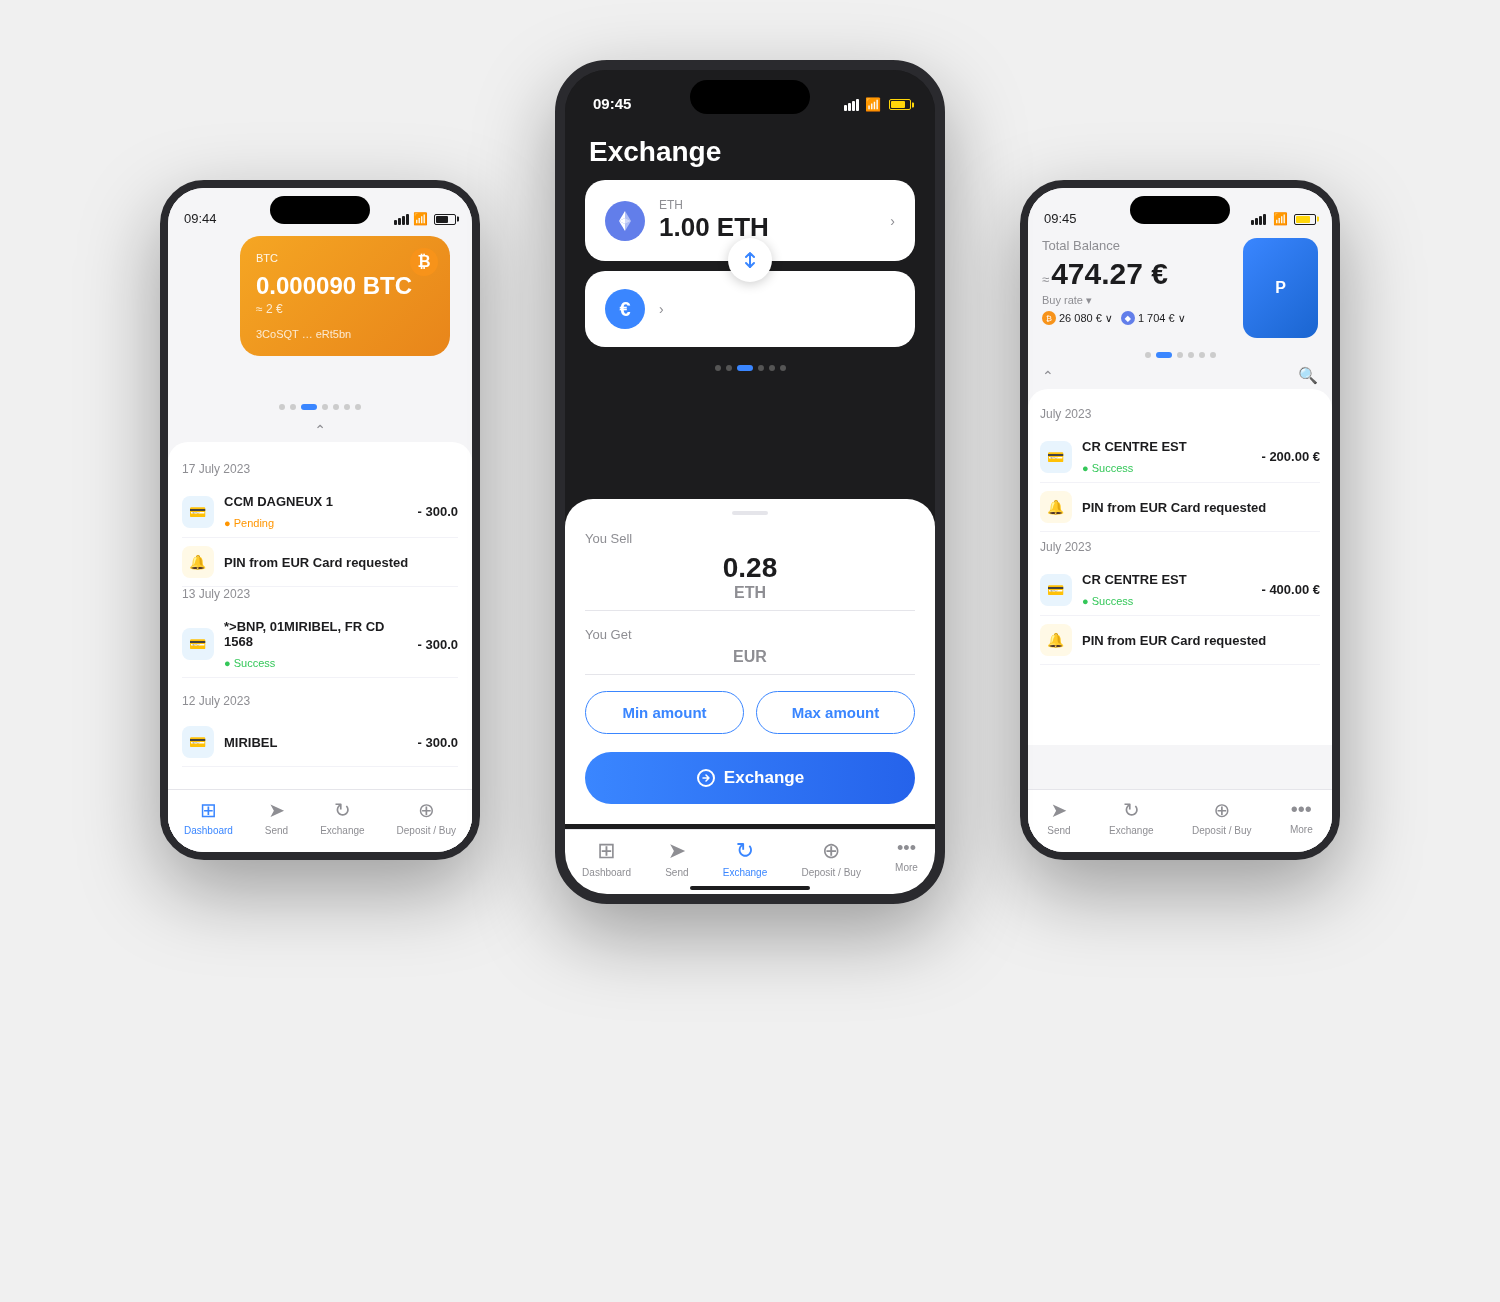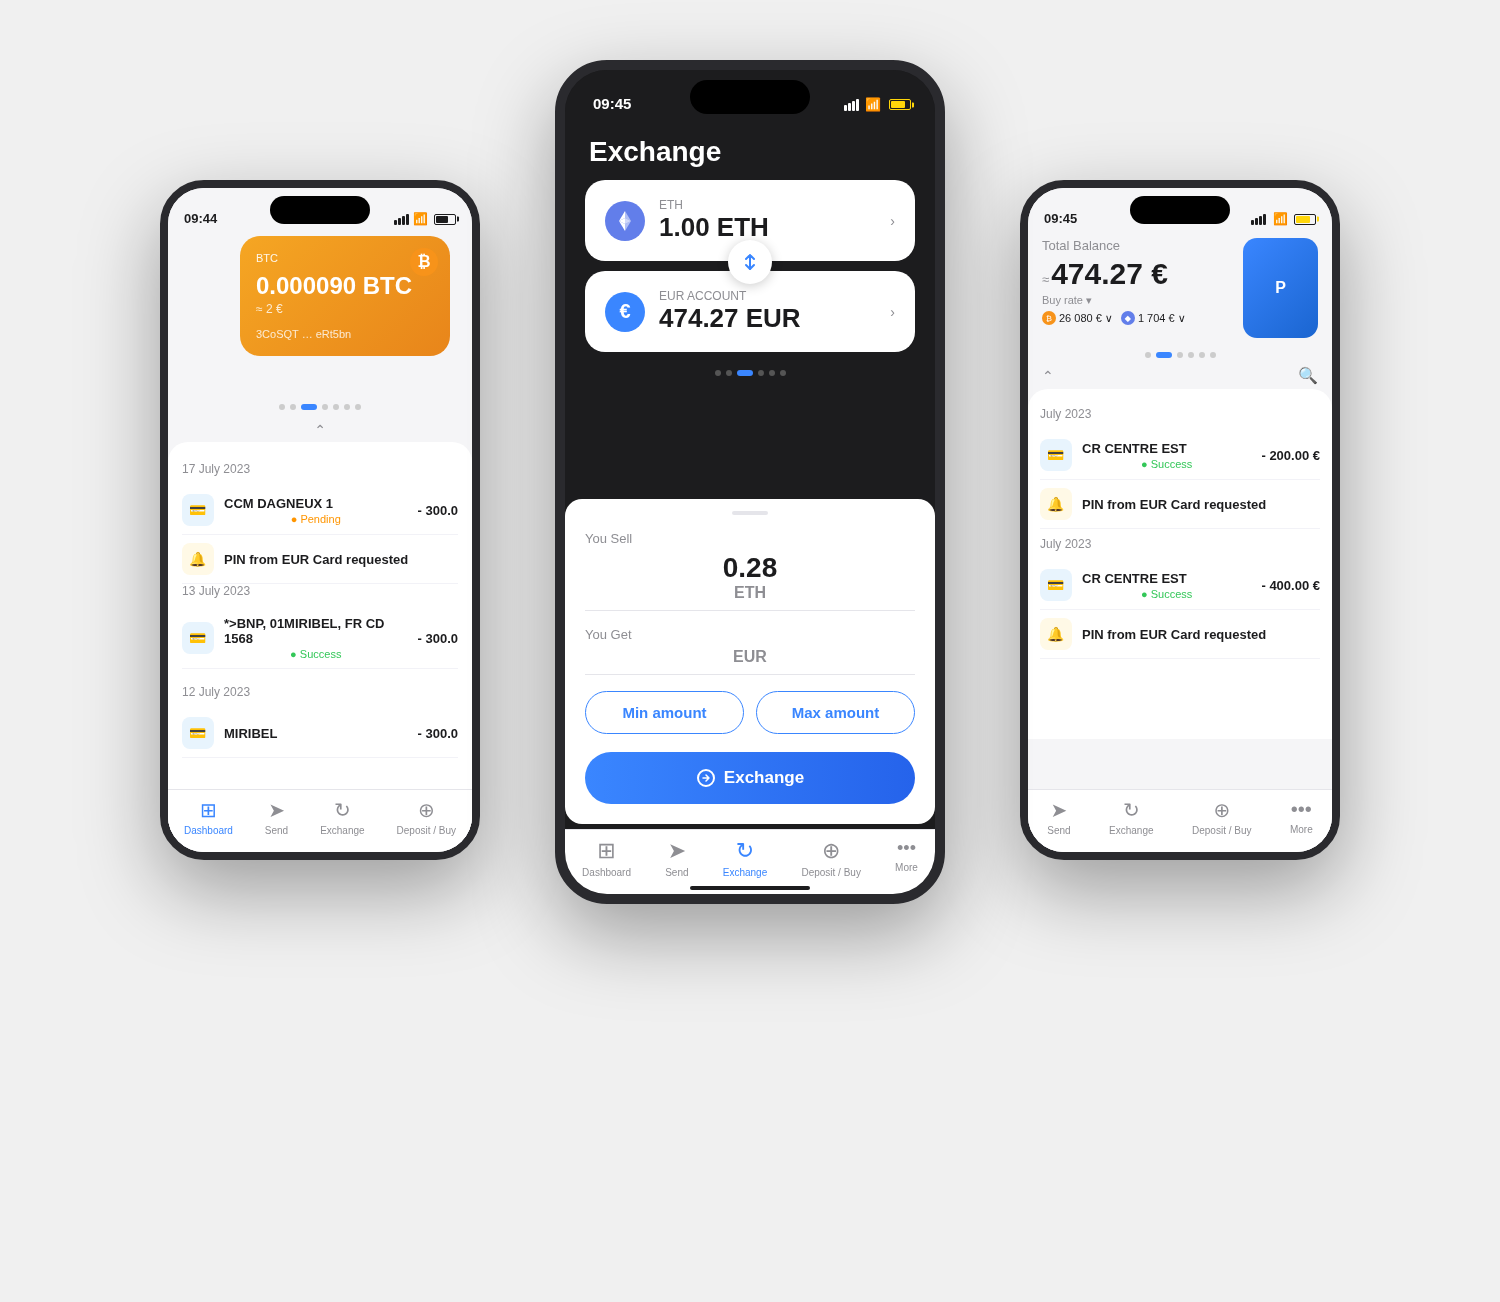--- a/index.html
+++ b/index.html
@@ -96,21 +96,21 @@
       height: 44px;
       display: flex;
       align-items: flex-end;
       justify-content: space-between;
       padding: 0 16px 6px;
       font-size: 12px;
       font-weight: 600;
     }
 
     .status-time { font-size: 15px; font-weight: 700; }
-    .status-time-sm { font-size: 13px; font-weight: 700; }
+    .status-time-sm { font-size: 13px; font-weight: 400; }
 
     .status-icons { display: flex; align-items: center; gap: 4px; }
     .signal-bars { display: flex; align-items: flex-end; gap: 1px; }
     .bar { width: 3px; background: currentColor; border-radius: 1px; }
     .battery-icon {
       width: 22px; height: 11px;
       border: 1.5px solid currentColor;
       border-radius: 2px;
       position: relative;
       display: flex; align-items: center; padding: 1px;
@@ -222,21 +222,21 @@
       border-radius: 8px;
       display: flex;
       align-items: center;
       justify-content: center;
       font-size: 14px;
       flex-shrink: 0;
     }
 
     .txn-info { flex: 1; }
     .txn-name { font-size: 13px; font-weight: 600; color: #1c1c1e; }
-    .txn-status { font-size: 11px; color: #ff9500; margin-top: 2px; text-align: center; }
+    .txn-status { font-size: 11px; color: #ff9500; margin-top: 8px; }
     .txn-status.success { color: #34c759; }
     .txn-amount { font-size: 13px; font-weight: 600; color: #1c1c1e; }
 
     
     .bottom-nav {
       position: absolute;
       bottom: 0;
       left: 0;
       right: 0;
       background: white;
@@ -673,38 +673,34 @@
         <svg width="20" height="20" viewBox="0 0 20 20" fill="none">
           <path d="M10 3L10 17M10 3L6 7M10 3L14 7" stroke="#3a86ff" stroke-width="2" stroke-linecap="round"></path>
           <path d="M10 17L6 13M10 17L14 13" stroke="#3a86ff" stroke-width="2" stroke-linecap="round"></path>
         </svg>
       </div>
 
       <div class="exchange-card">
         <div class="coin-icon eur-icon">
           <span style="color:white; font-size:20px; font-weight:700;">€</span>
         </div>
-        <div class="coin-info">
-          <div class="coin-label">EUR ACCOUNT</div>
-          <div class="coin-amount">474.27 EUR</div>
-        </div>
         <div class="arrow-right">›</div>
       </div>
     </div>
 
     <div class="dots-indicator" style="margin-top:4px;">
       <div class="dot" style="background:#555;"></div>
       <div class="dot" style="background:#555;"></div>
       <div class="dot active" style="background:#3a86ff;"></div>
       <div class="dot" style="background:#555;"></div>
       <div class="dot" style="background:#555;"></div>
       <div class="dot" style="background:#555;"></div>
     </div>
 
-    <div class="bottom-sheet" style="bottom:70px;border-radius:17px;">
+    <div class="bottom-sheet" style="bottom:70px;">
       <div class="sheet-handle"></div>
 
       <div class="input-group">
         <div class="input-label">You Sell</div>
         <div class="input-row">
           <div class="input-value">0.28</div>
           <div class="input-currency">ETH</div>
         </div>
       </div>
 

